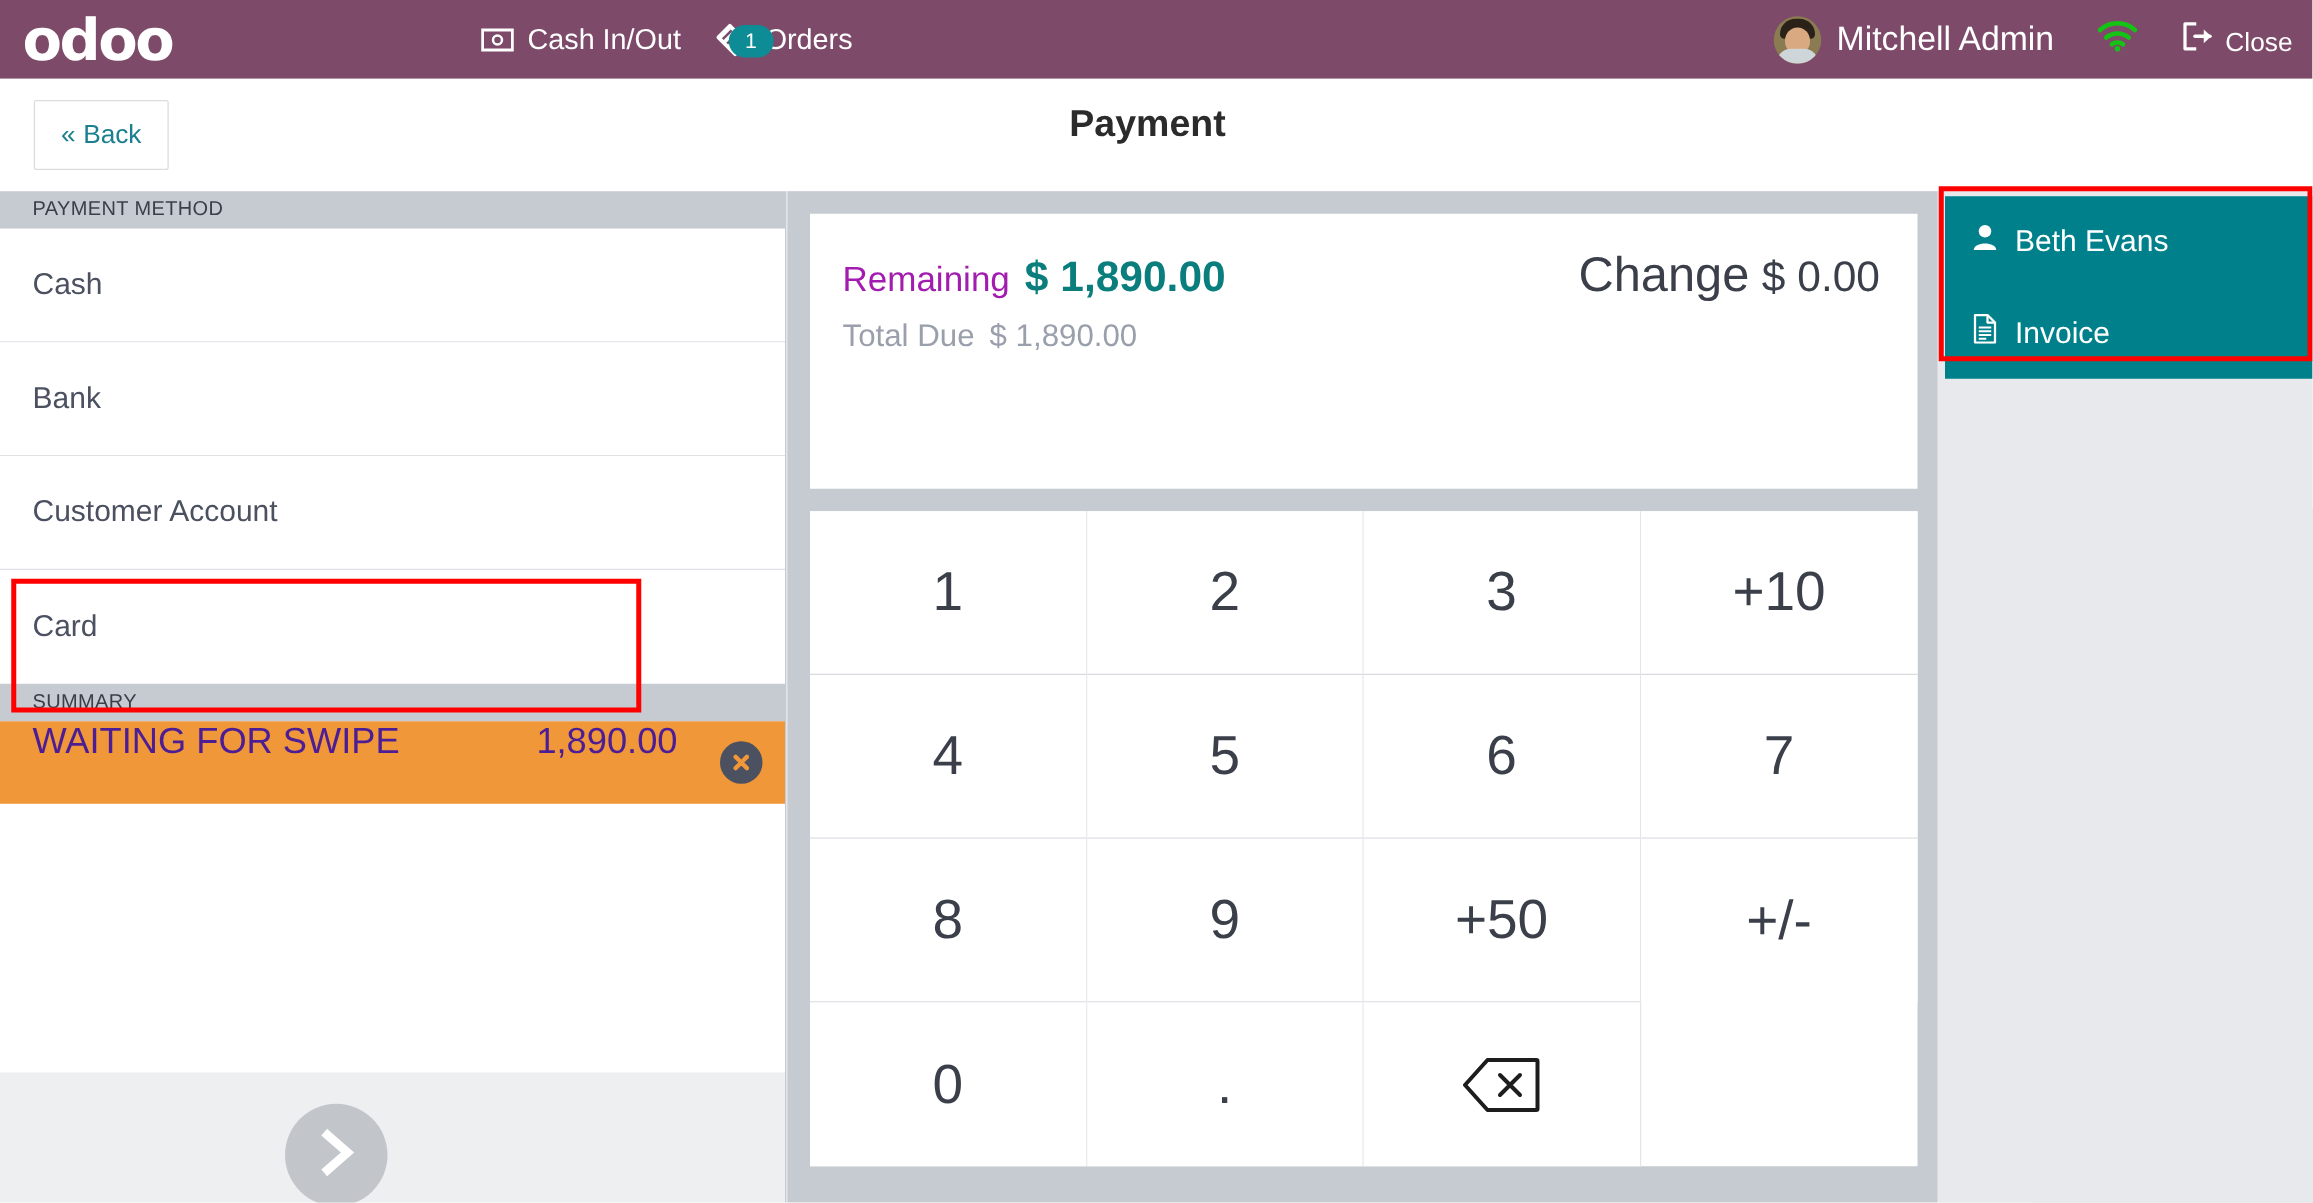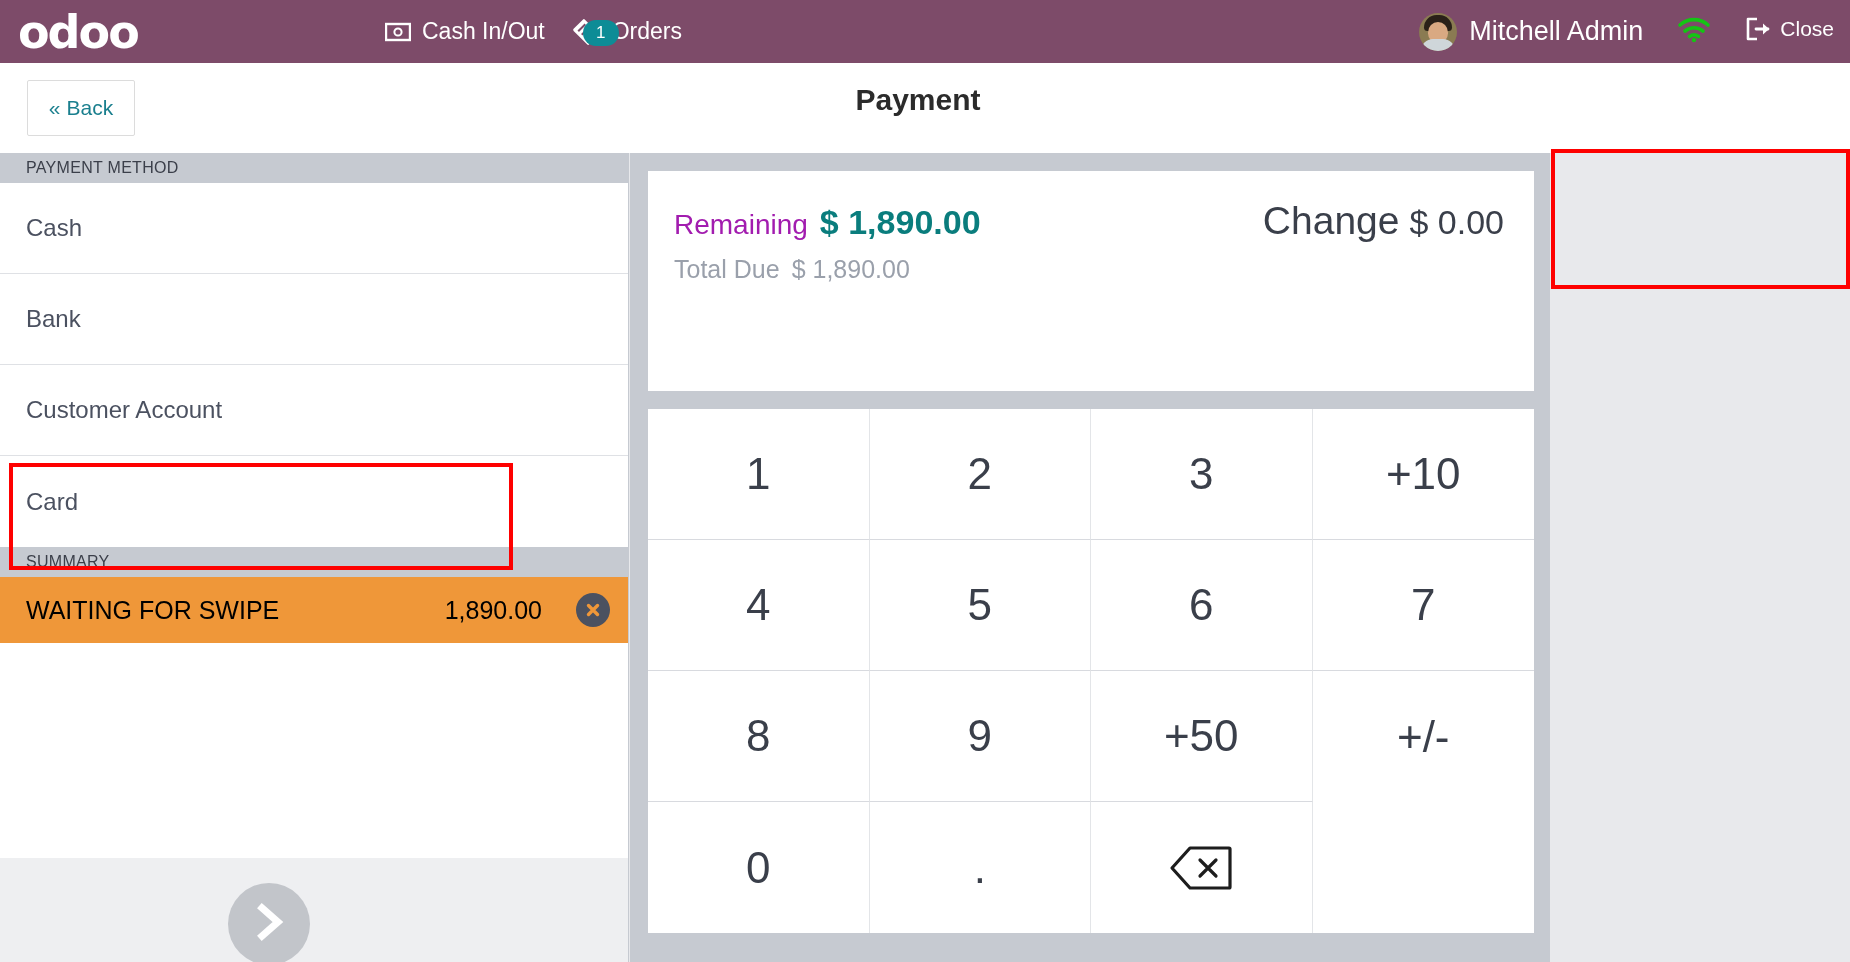--- a/index.html
+++ b/index.html
@@ -64,21 +64,21 @@
   .avatar {
     width: 38px; height: 38px; border-radius: 50%;
     background: #8a7b52;
     overflow: hidden;
     position: relative;
     flex: none;
   }
   .avatar .hair { position:absolute; left:5px; top:2px; width:28px; height:16px; background:#2a2118; border-radius:14px 14px 4px 4px;}
   .avatar .face { position:absolute; left:9px; top:9px; width:20px; height:21px; background:#d9a982; border-radius:50% 50% 46% 46%;}
   .avatar .body { position:absolute; left:2px; bottom:0; width:34px; height:12px; background:#cfd6da; border-radius:14px 14px 0 0;}
-  .close-chip { display: flex; align-items: flex-start; gap: 9px; font-size: 21px; cursor: pointer; }
+  .close-chip { display: flex; align-items: flex-end; gap: 9px; font-size: 21px; cursor: pointer; }
 
   
   .subheader {
     position: absolute; left: 0; top: 63px;
     width: 1850px; height: 90px;
     background: #ffffff;
   }
   .back-btn {
     position: absolute; left: 27px; top: 17px;
     width: 108px; height: 56px;
@@ -126,23 +126,23 @@
     padding-left: 26px;
     font-size: 24px; color: #4b5160;
     border-bottom: 1px solid #dfe1e5;
     background: #ffffff;
     cursor: pointer;
   }
   .pm-row.last { border-bottom: none; }
   .summary-row {
     height: 66px;
     background: #ef9739;
-    display: flex; align-items: center;
+    display: flex; 
     padding: 0 0 0 26px;
-    font-size: 25px; color: #000000;
+    font-size: 29px; color: #4c1d95;
     cursor: pointer;
     position: relative;
   }
   .summary-row .sr-label { flex: 1; }
   .summary-row .sr-amount {
     width: 200px; text-align: right; padding-right: 16px;
   }
   .sr-del {
     width: 70px; display: flex; align-items: center; justify-content: center;
     cursor: pointer;
@@ -442,19 +442,45 @@
           <span>
             <svg width="64" height="46" viewBox="0 0 64 46">
               <path d="M21 3 H60 A1 1 0 0 1 61 4 V42 A1 1 0 0 1 60 43 H21 L3 23 Z" fill="none" stroke="#1d1d1d" stroke-width="3.2" stroke-linejoin="round"></path>
               <path d="M31 15 L47 31 M47 15 L31 31" stroke="#1d1d1d" stroke-width="3.2" stroke-linecap="round"></path>
             </svg>
           </span>
         </div>
       </div>
     </div>
 
+    <div class="right-col">
+      <div class="cust-panel">
+
+        <div class="cust-row">
+          <span>
+            <svg width="20" height="22" viewBox="0 0 20 22">
+              <circle cx="10" cy="6" r="5" fill="#ffffff"></circle>
+              <path d="M1 21 C1 14 19 14 19 21 Z" fill="#ffffff"></path>
+            </svg>
+          </span>
+          <span>Beth Evans</span>
+        </div>
+
+        <div class="cust-row">
+          <span>
+            <svg width="20" height="24" viewBox="0 0 20 24">
+              <path d="M2 1 H12 L18 7 V23 H2 Z" fill="none" stroke="#ffffff" stroke-width="1.8" stroke-linejoin="round"></path>
+              <path d="M12 1 V7 H18" fill="none" stroke="#ffffff" stroke-width="1.8" stroke-linejoin="round"></path>
+              <path d="M5 11 H15 M5 14 H15 M5 17 H15 M5 20 H11" stroke="#ffffff" stroke-width="1.5"></path>
+            </svg>
+          </span>
+          <span>Invoice</span>
+        </div>
+
+      </div>
+    </div>
 
   </div>
 
   <div class="redbox" id="redbox-card-summary"></div>
   <div class="redbox" id="redbox-customer"></div>
 
 </div>
 
 </body></html>

